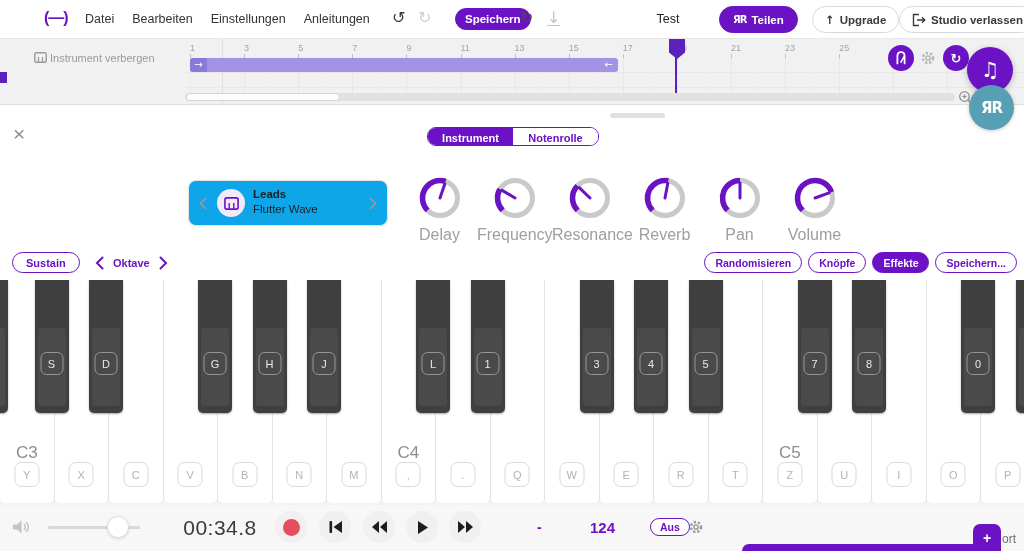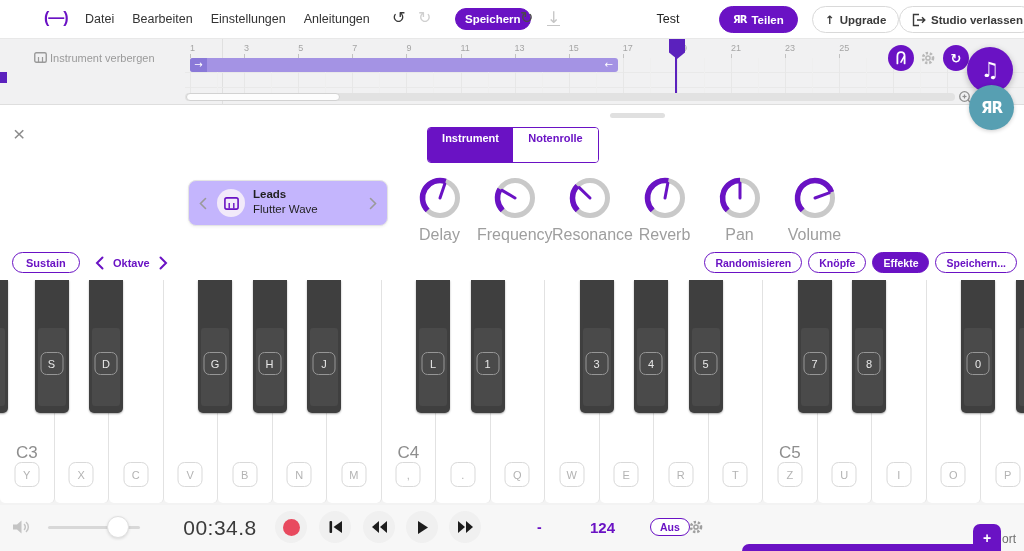--- a/index.html
+++ b/index.html
@@ -55,26 +55,26 @@
   .gear1{position:absolute;left:920px;top:11px;z-index:7;cursor:pointer;}
   .loopbtn{left:943px;top:6px;width:26px;height:26px;color:#fff;font-size:13px;font-weight:bold;}
   .bignote{left:967px;top:8px;width:46px;height:46px;box-shadow:0 2px 6px rgba(0,0,0,.25);color:#fff;font-size:21px;}
   .avatar{position:absolute;left:969px;top:85px;width:45px;height:45px;border-radius:50%;background:#579fb2;
           display:flex;align-items:center;justify-content:center;z-index:40;color:#fff;cursor:pointer;
           font-size:15px;font-weight:bold;letter-spacing:-1px;box-shadow:0 1px 4px rgba(0,0,0,.2);}
   
   .panel{position:absolute;left:0;top:105px;width:1024px;height:175px;background:#fff;}
   .close{position:absolute;left:13px;top:19px;font-size:21px;color:#8c8c8c;cursor:pointer;line-height:20px;}
   .drag-handle{position:absolute;left:610px;top:8px;width:55px;height:5px;border-radius:3px;background:#e0e0e0;cursor:grab;}
-  .segmented{position:absolute;left:427px;top:22px;height:36px;display:flex;border:1.5px solid #6a12c4;
-             border-radius:4px;overflow:hidden;box-sizing:border-box;}
+  .segmented{position:absolute;left:427px;top:22px;height:19px;display:flex;border:1.5px solid #6a12c4;
+             border-radius:9px;overflow:hidden;box-sizing:border-box;}
   .seg{width:85px;text-align:center;font-size:11px;font-weight:bold;color:#6a12c4;line-height:21px;background:#fff;cursor:pointer;}
   .seg.active{background:#6a12c4;color:#fff;}
   .inst-card{position:absolute;left:188px;top:75px;width:198px;height:44px;border:1px solid #e4e4e4;border-radius:8px;
-             background:#c4b5fd;box-shadow:0 1px 3px rgba(0,0,0,.06);}
+             background:#0ea5e9;box-shadow:0 1px 3px rgba(0,0,0,.06);}
   .chev{position:absolute;top:15px;cursor:pointer;}
   .chev.l{left:10px;} .chev.r{right:10px;}
   .inst-ico{position:absolute;left:28px;top:8px;width:28px;height:28px;border-radius:50%;background:#f2eafa;
             display:flex;align-items:center;justify-content:center;}
   .inst-text{position:absolute;left:64px;top:6px;}
   .inst-cat{font-size:11.5px;font-weight:bold;color:#1f1f1f;line-height:15px;}
   .inst-name{font-size:11.5px;color:#1f1f1f;line-height:15px;}
   .knobs{position:absolute;left:402px;top:70px;display:flex;}
   .knob{width:75px;text-align:center;cursor:pointer;}
   .knob-label{font-size:16px;color:#9e9e9e;margin-top:1px;}

